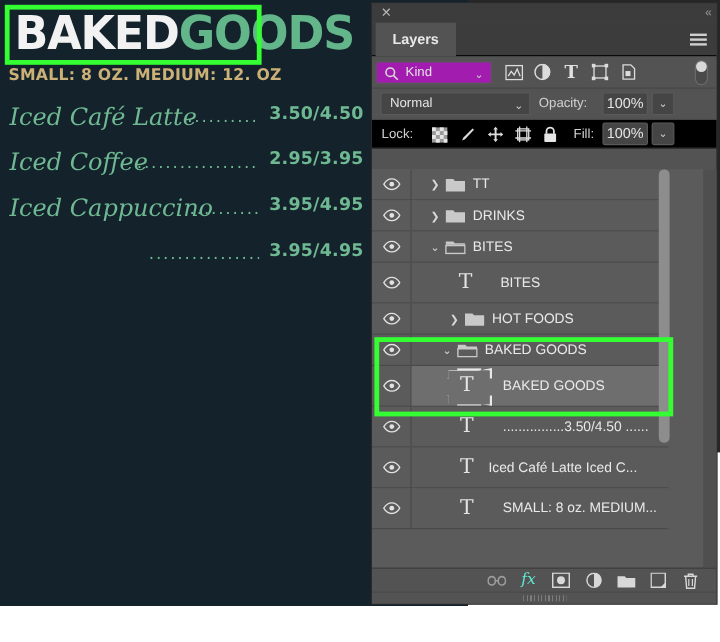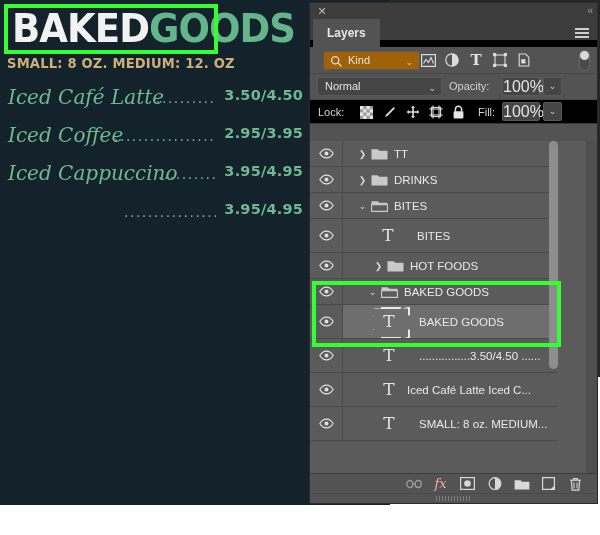--- a/index.html
+++ b/index.html
@@ -138,21 +138,21 @@
     font-size: 10px;
     line-height: 13px;
     letter-spacing: -1px;
     cursor: pointer;
   }
 
   .tabbar {
     position: relative;
     height: 28px;
     background: #3c3c3c;
-    border-bottom: 7px solid #000000;
+    border-bottom: 1px solid #000000;
     padding-left: 43px;
   }
   .tab {
     position: absolute;
     left: 3px; top: 0;
     height: 28px;
     padding: 0 14px;
     background: #535353;
     color: #e8e8e8;
     font-size: 12px;
@@ -174,23 +174,23 @@
   }
 
   .filterrow {
     position: relative;
     height: 27px;
     background: #535353;
     border-bottom: 1px solid #474747;
   }
   .kind-select {
     position: absolute;
-    left: 13px; top: 4px;
+    left: 3px; top: 4px;
     width: 97px; height: 19px;
-    background: #a16207;
+    background: #a21caf;
     border: 1px solid #595959;
     border-radius: 2px;
     color: #e2e2e2;
     font-size: 11px;
     line-height: 17px;
     padding-left: 24px;
     cursor: pointer;
   }
   .kind-select .mag {
     position: absolute;
@@ -257,21 +257,21 @@
     line-height: 19px;
     top: 3px;
   }
   .numbox {
     position: absolute; top: 3px;
     width: 38px; height: 19px;
     background: #454545;
     border: 1px solid #595959;
     border-radius: 2px;
     color: #e4e4e4;
-    font-size: 16px;
+    font-size: 12px;
     line-height: 17px;
     text-align: center;
     cursor: text;
   }
   .stepper {
     position: absolute; top: 3px;
     width: 19px; height: 19px;
     background: #454545;
     border: 1px solid #595959;
     border-radius: 2px;
@@ -790,21 +790,21 @@
 
     <div class="panel-toolbar">
       <div class="tbtn">
         <svg width="16" height="10" viewBox="0 0 16 10">
             <path d="M6.4 5 H9.6" stroke="#9c9c9c" stroke-width="1.3"></path>
             <rect x="0.8" y="1.5" width="6" height="7" rx="3" fill="none" stroke="#9c9c9c" stroke-width="1.3"></rect>
             <rect x="9.2" y="1.5" width="6" height="7" rx="3" fill="none" stroke="#9c9c9c" stroke-width="1.3"></rect>
           </svg>
       </div>
       <div class="tbtn">
-        <span style="font-family:'DejaVu Serif',serif;font-style:italic;color:#fca5a5;font-size:13px;line-height:13px;">fx</span>
+        <span style="font-family:'DejaVu Serif',serif;font-style:italic;color:#5eead4;font-size:13px;line-height:13px;">fx</span>
       </div>
       <div class="tbtn">
         <svg width="15" height="13" viewBox="0 0 15 13">
             <rect x="0.6" y="0.6" width="13.8" height="11.8" fill="none" stroke="#d8d8d8" stroke-width="1.2"></rect>
             <circle cx="7.5" cy="6.5" r="3.3" fill="#d8d8d8"></circle>
           </svg>
       </div>
       <div class="tbtn">
         <svg width="14" height="14" viewBox="0 0 14 14">
             <circle cx="7" cy="6.6" r="5.9" fill="none" stroke="#d8d8d8" stroke-width="1.2"></circle>

